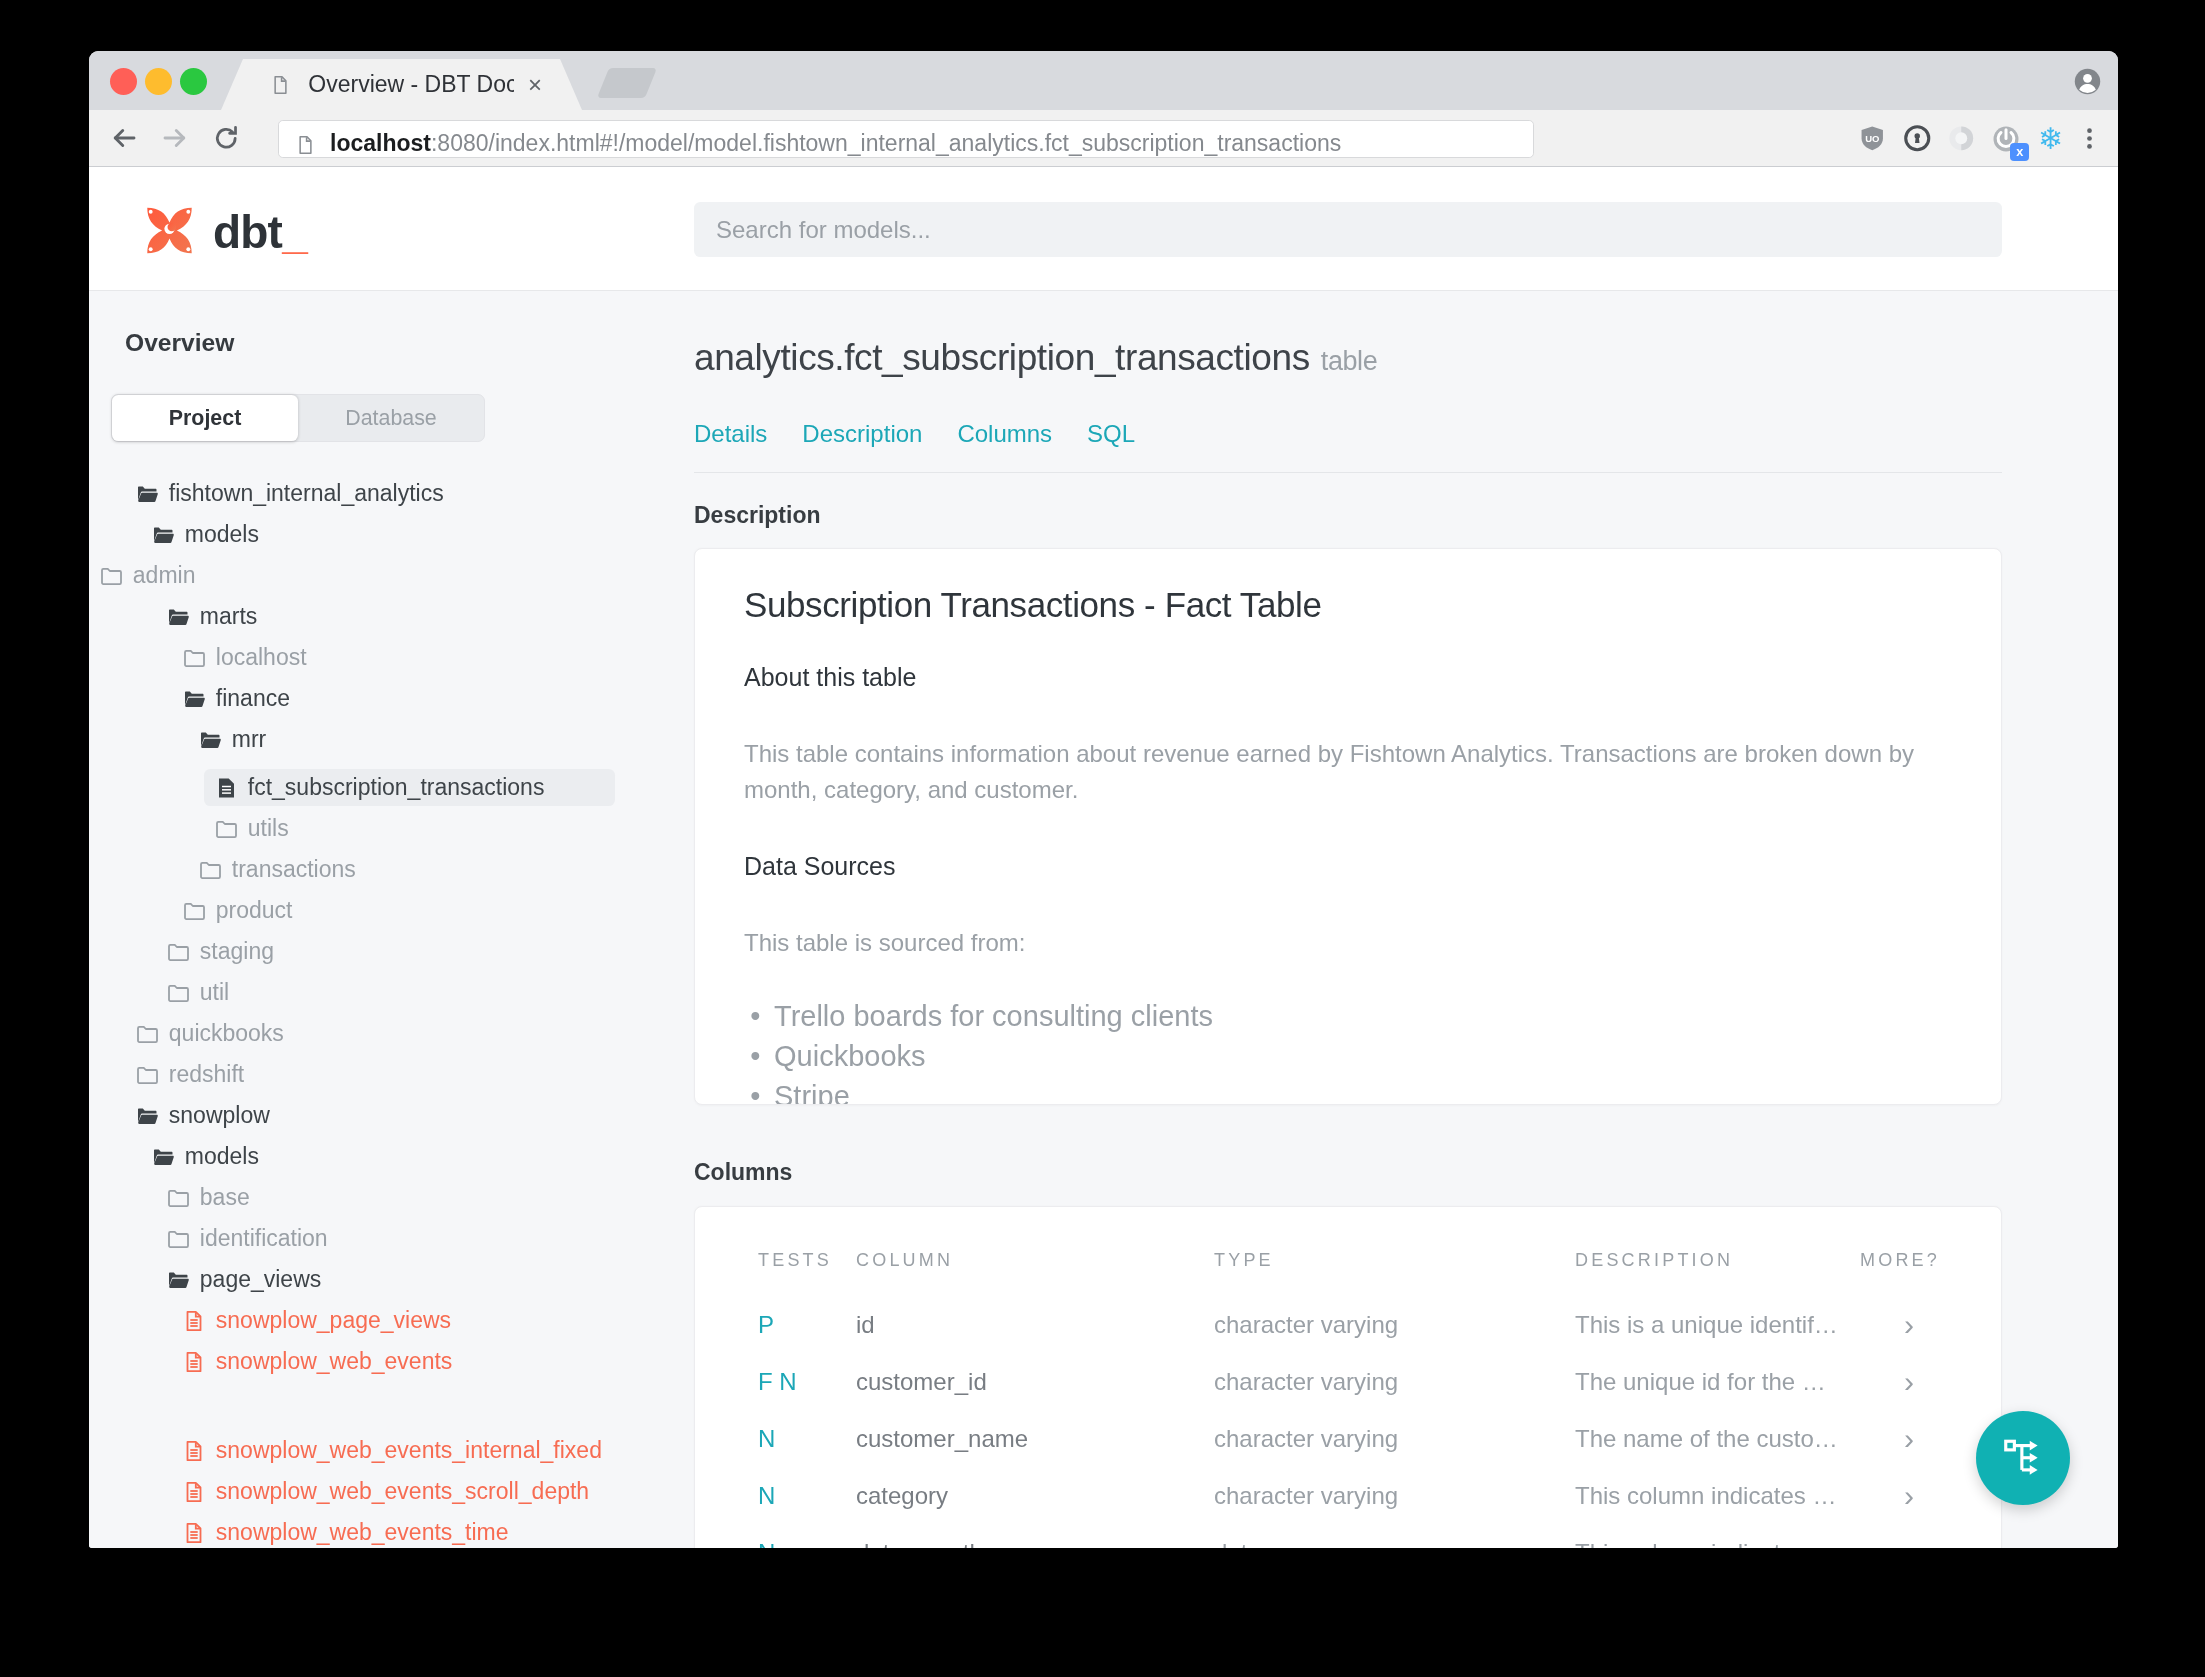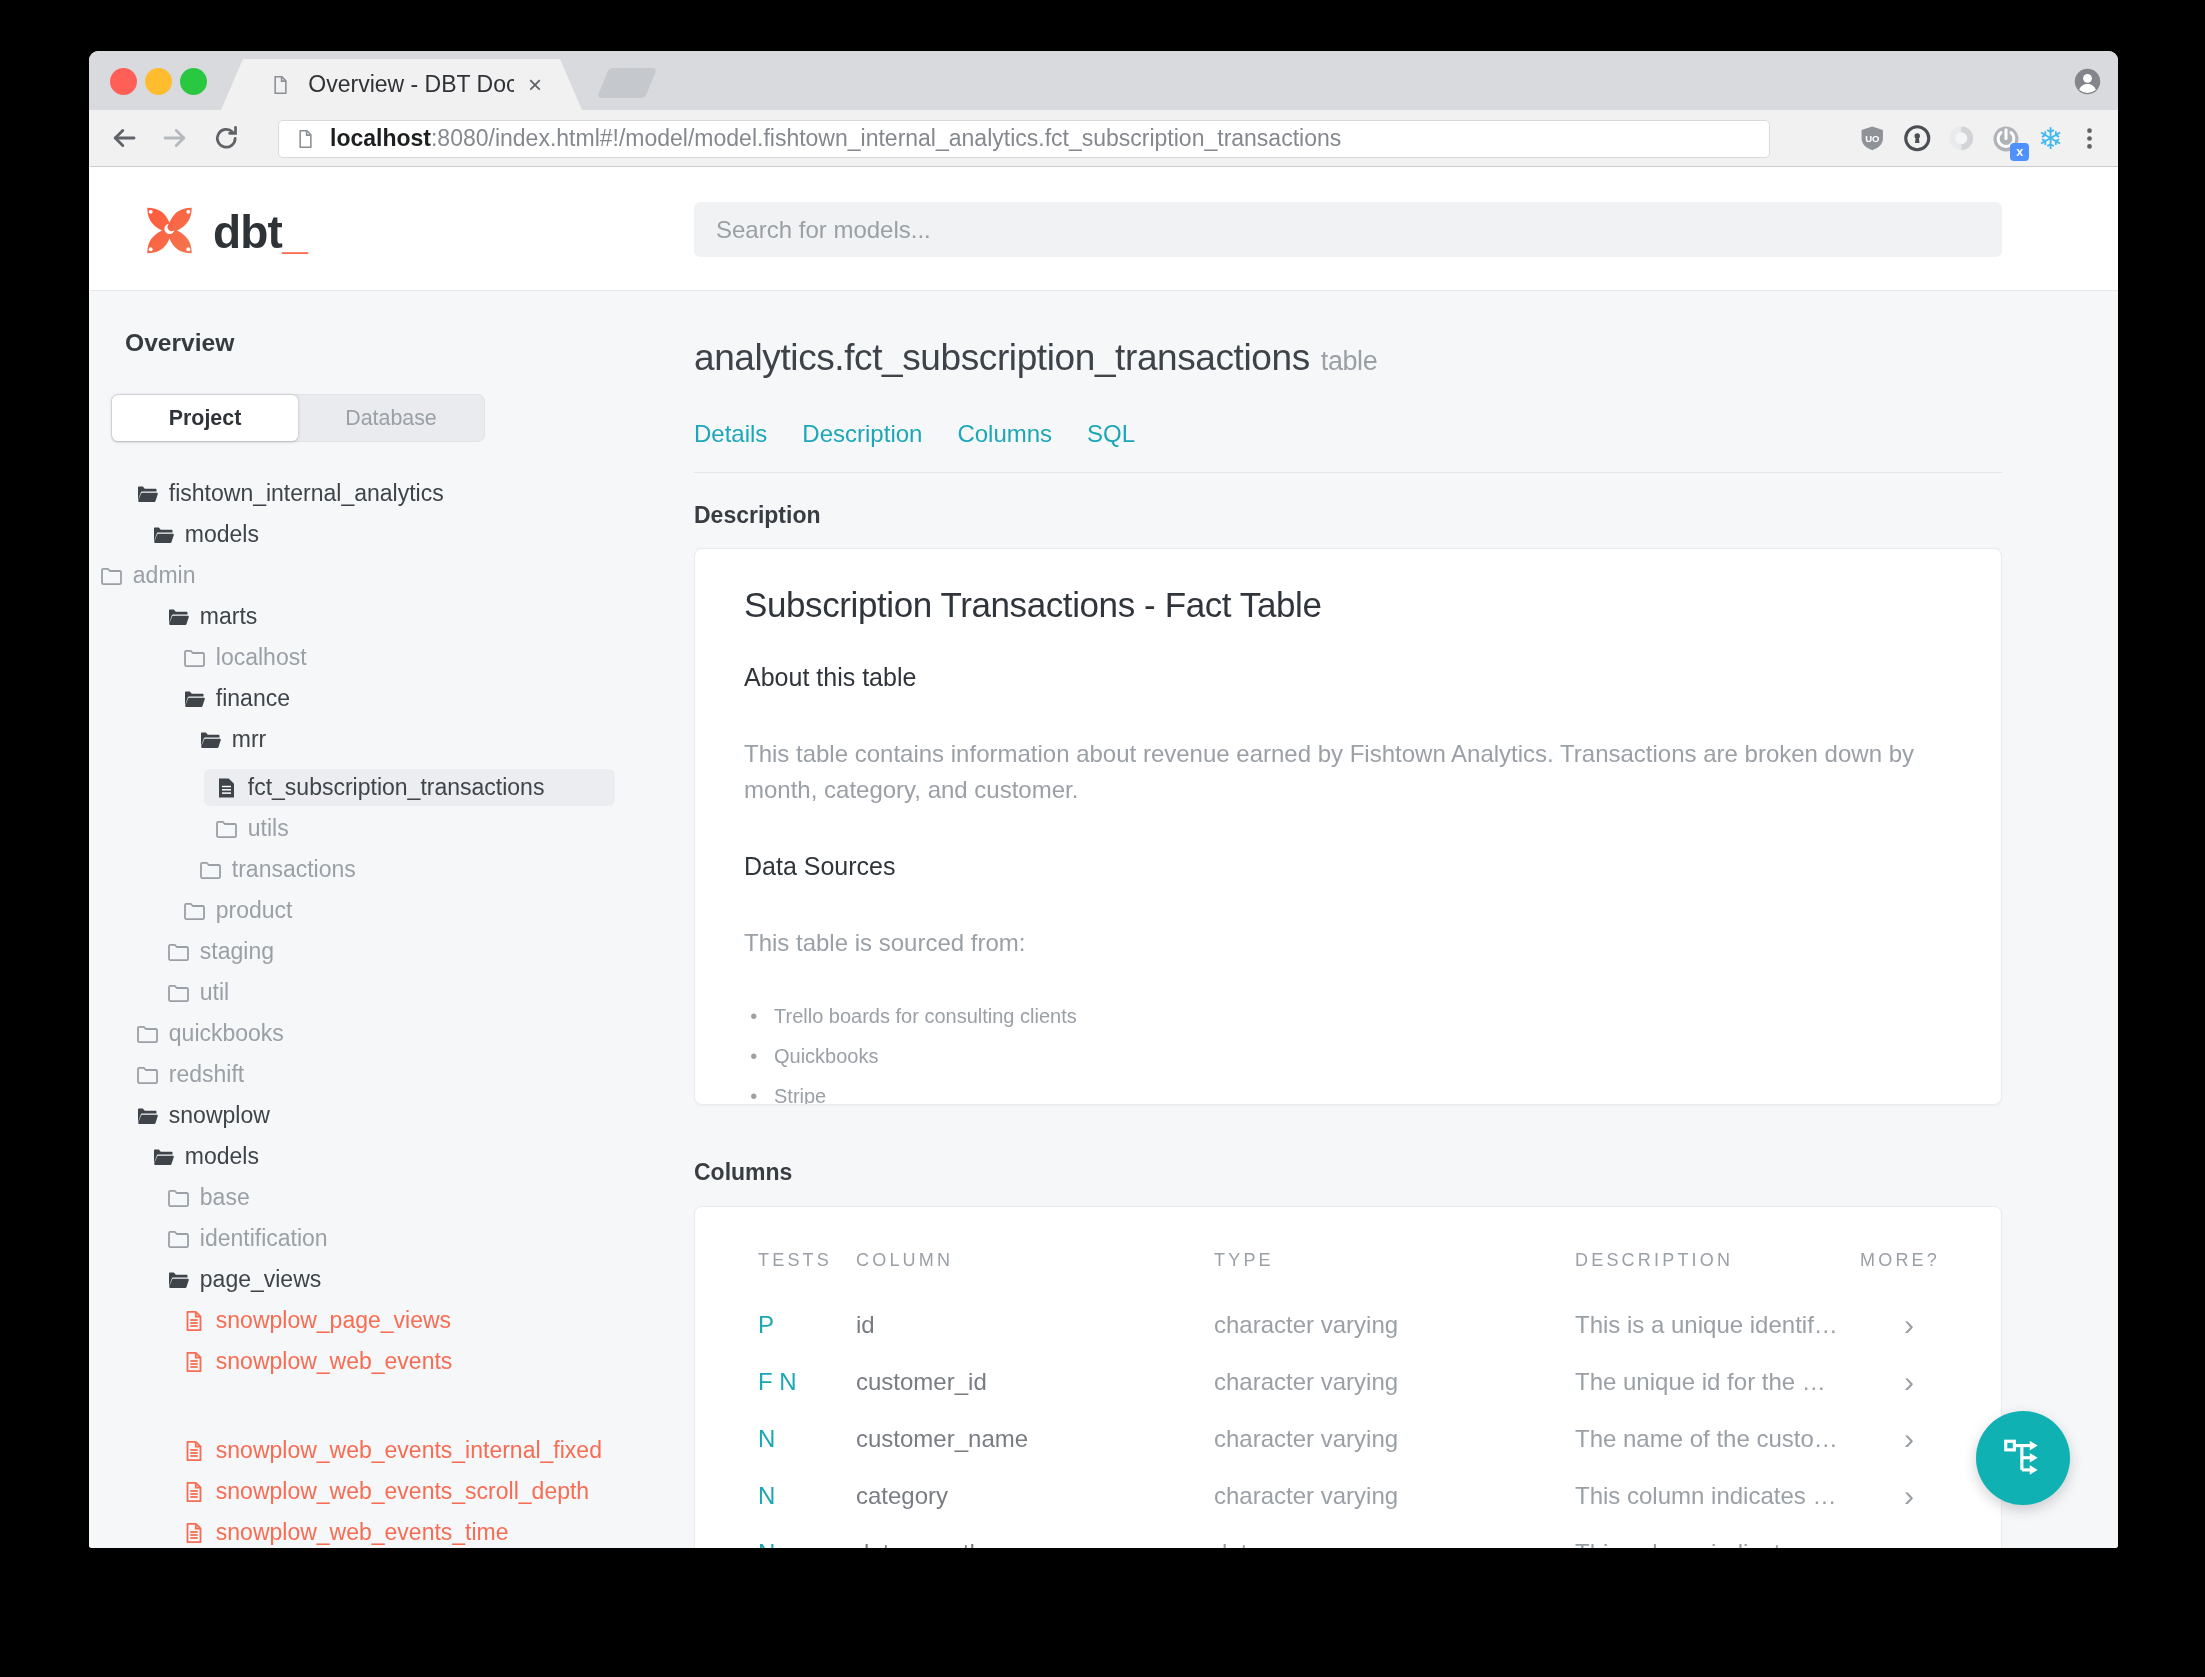--- a/index.html
+++ b/index.html
@@ -23,22 +23,22 @@
   .tab-title { font-size:23px; color:#2f3237; flex:1; white-space:nowrap; overflow:hidden; }
   .tab-close { font-size:24px; color:#5f6368; }
   .newtab { position:absolute; left:514px; top:17.4px; width:48px; height:30px; background:#c5c8cc;
             border-radius:4px; transform:skewX(-22deg); }
   .avatar { position:absolute; left:1985px; top:16.6px; width:27px; height:27px; }
 
   
   .toolbar { position:absolute; left:0; top:59px; width:100%; height:57px; background:#f1f1f1;
              border-bottom:1.6px solid #cbcdd1; display:flex; align-items:center; }
   .navbtn { width:32px; height:32px; margin-left:19px; display:flex; align-items:center; justify-content:center; }
-  .urlbox { position:absolute; left:189px; top:9.5px; width:1492px; height:38px; background:#fff;
-            border:1.6px solid #d8d9db; border-radius:4.8px; display:flex; align-items:center; padding:0 16px; gap:11px; }
+  .urlbox { position:absolute; left:189px; top:9.5px; width:1256px; height:38px; background:#fff;
+            border:1.6px solid #d8d9db; border-radius:4.8px; display:flex; align-items:flex-end; padding:0 16px; gap:11px; }
   .url-text { font-size:23px; white-space:nowrap; overflow:hidden; }
   .url-host { color:#1b1d1f; }
   .url-rest { color:#85898e; }
   .ext { position:absolute; top:11px; width:35px; height:35px; display:flex; align-items:center; justify-content:center; }
   .ext-badge { position:absolute; right:-6.3px; bottom:-4.8px; width:19px; height:17.4px; background:#4d90fe; border-radius:4px;
                color:#fff; font-size:12.7px; font-weight:bold; display:flex; align-items:center; justify-content:center; }
   .snow { font-size:30px; color:#41b9ee; }
 
   
   .appheader { position:absolute; left:0; top:116px; width:100%; height:124px; background:#fff;
@@ -82,21 +82,21 @@
   .card { position:absolute; left:605px; width:1308px; background:#fff; border:0.8px solid #ececef;
           border-radius:8px; box-shadow:0 0.8px 2.4px rgba(0,0,0,0.03); }
   .card-desc { top:255px; height:557px; overflow:hidden; padding:36px 49px; }
   .card-desc h1 { font-size:35px; font-weight:500; color:#2f353b; margin-bottom:38px; letter-spacing:-0.4px; }
   .card-desc h3 { font-size:25px; font-weight:500; color:#2f353b; margin-bottom:44px; }
   .card-desc p { font-size:24px; color:#9aa0a6; line-height:36px; max-width:1189px; }
   .p-about { margin-bottom:44px; }
   .p-intro { margin-bottom:43px; }
   .h3-sources { margin-top:0; }
   .card-desc ul { list-style:none; }
-  .card-desc li { font-size:20px; color:#9aa0a6; line-height:24px; margin-bottom:16px; padding-left:30px; position:relative; }
+  .card-desc li { font-size:29px; color:#9aa0a6; line-height:24px; margin-bottom:16px; padding-left:30px; position:relative; }
   .card-desc li::before { content:"•"; position:absolute; left:6.3px; color:#9aa0a6; }
   .card-cols { top:913px; height:444px; overflow:hidden; padding:32px 0 0 63px; }
   .tbl-head { display:grid; grid-template-columns:98px 358px 361px 285px auto; margin-top:11px; }
   .tbl-head span { font-size:18px; letter-spacing:3.2px; color:#9aa0a6; font-weight:500; }
   .tbl-rows { margin-top:25px; }
   .tbl-row { display:grid; grid-template-columns:98px 358px 361px 285px auto; height:57px; align-items:center; }
   .cell-tests { font-size:24px; color:#1ca7b7; }
   .cell-col { font-size:24px; color:#787d83; }
   .cell-type { font-size:24px; color:#9aa0a6; }
   .cell-desc { font-size:24px; color:#9aa0a6; white-space:nowrap; overflow:hidden; }

